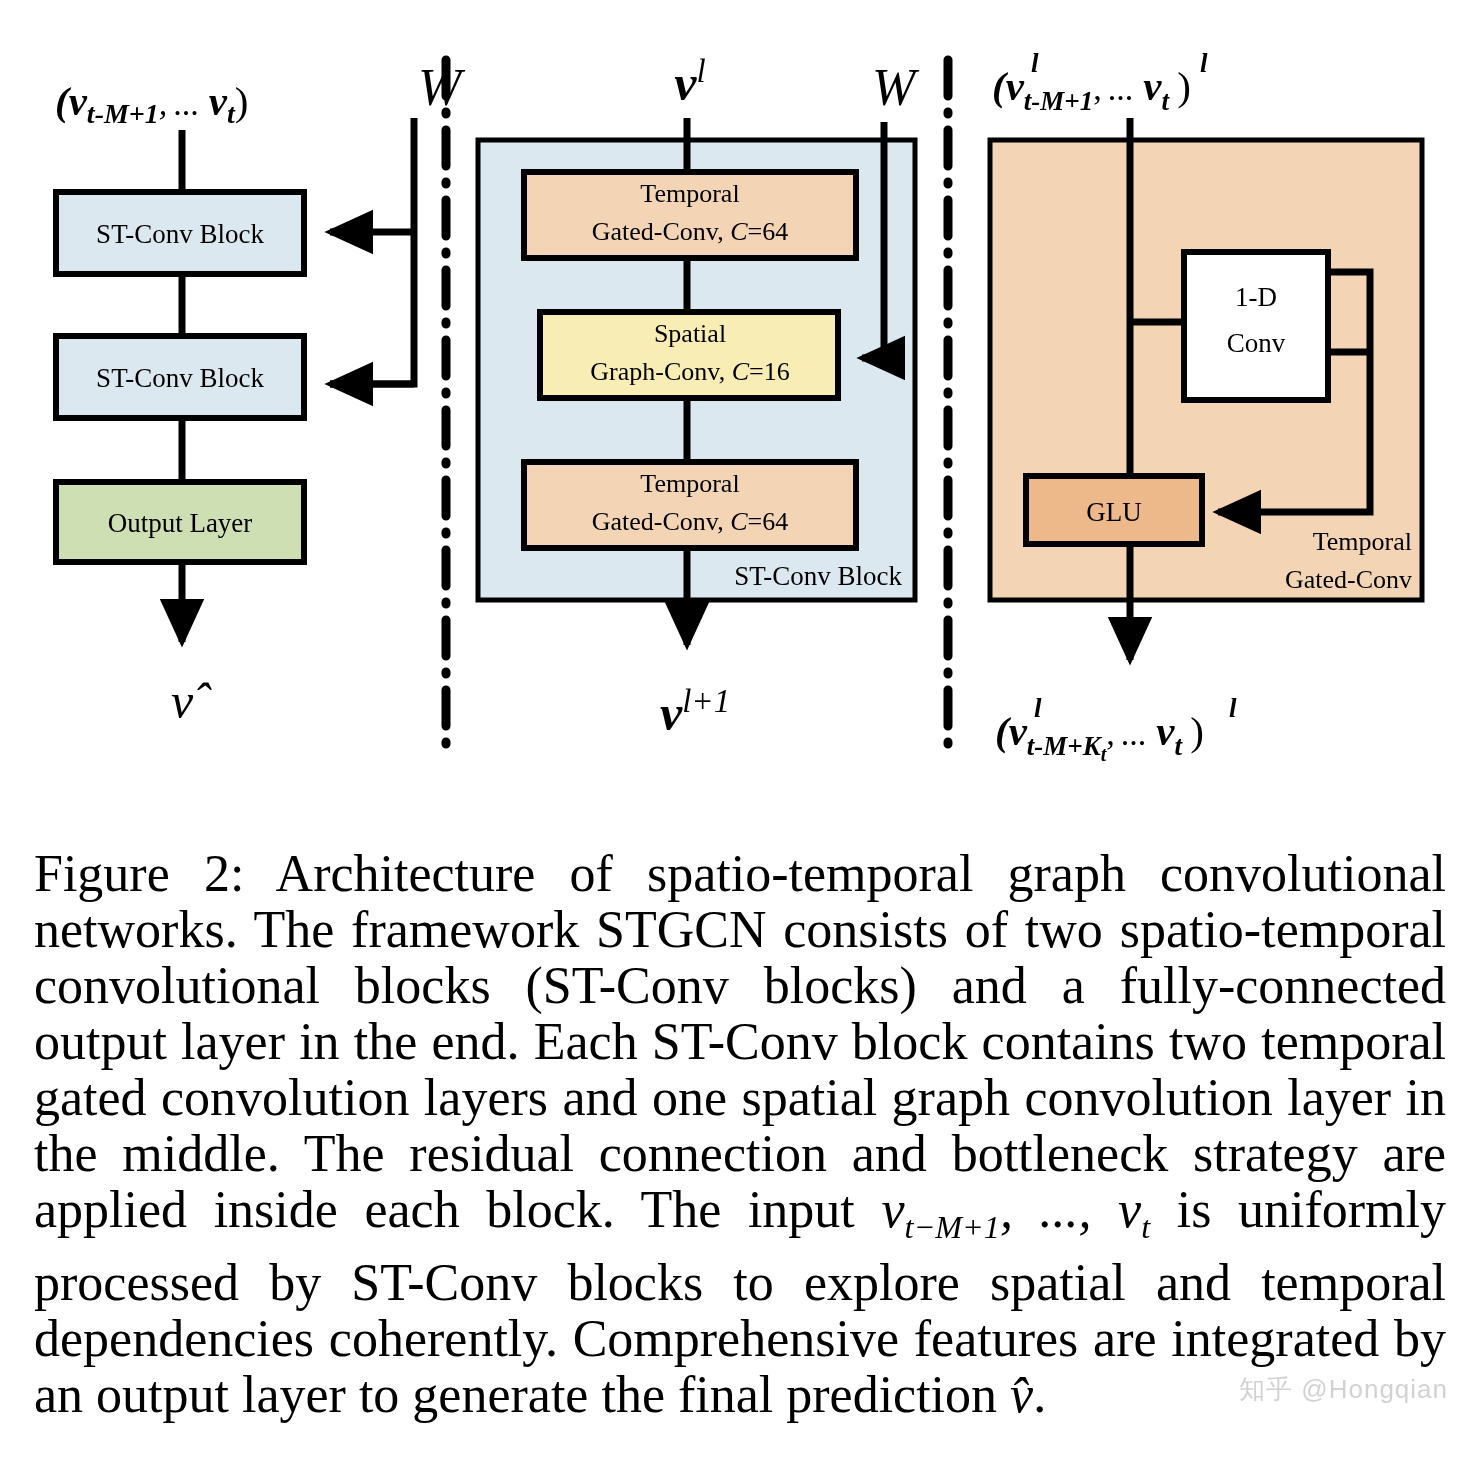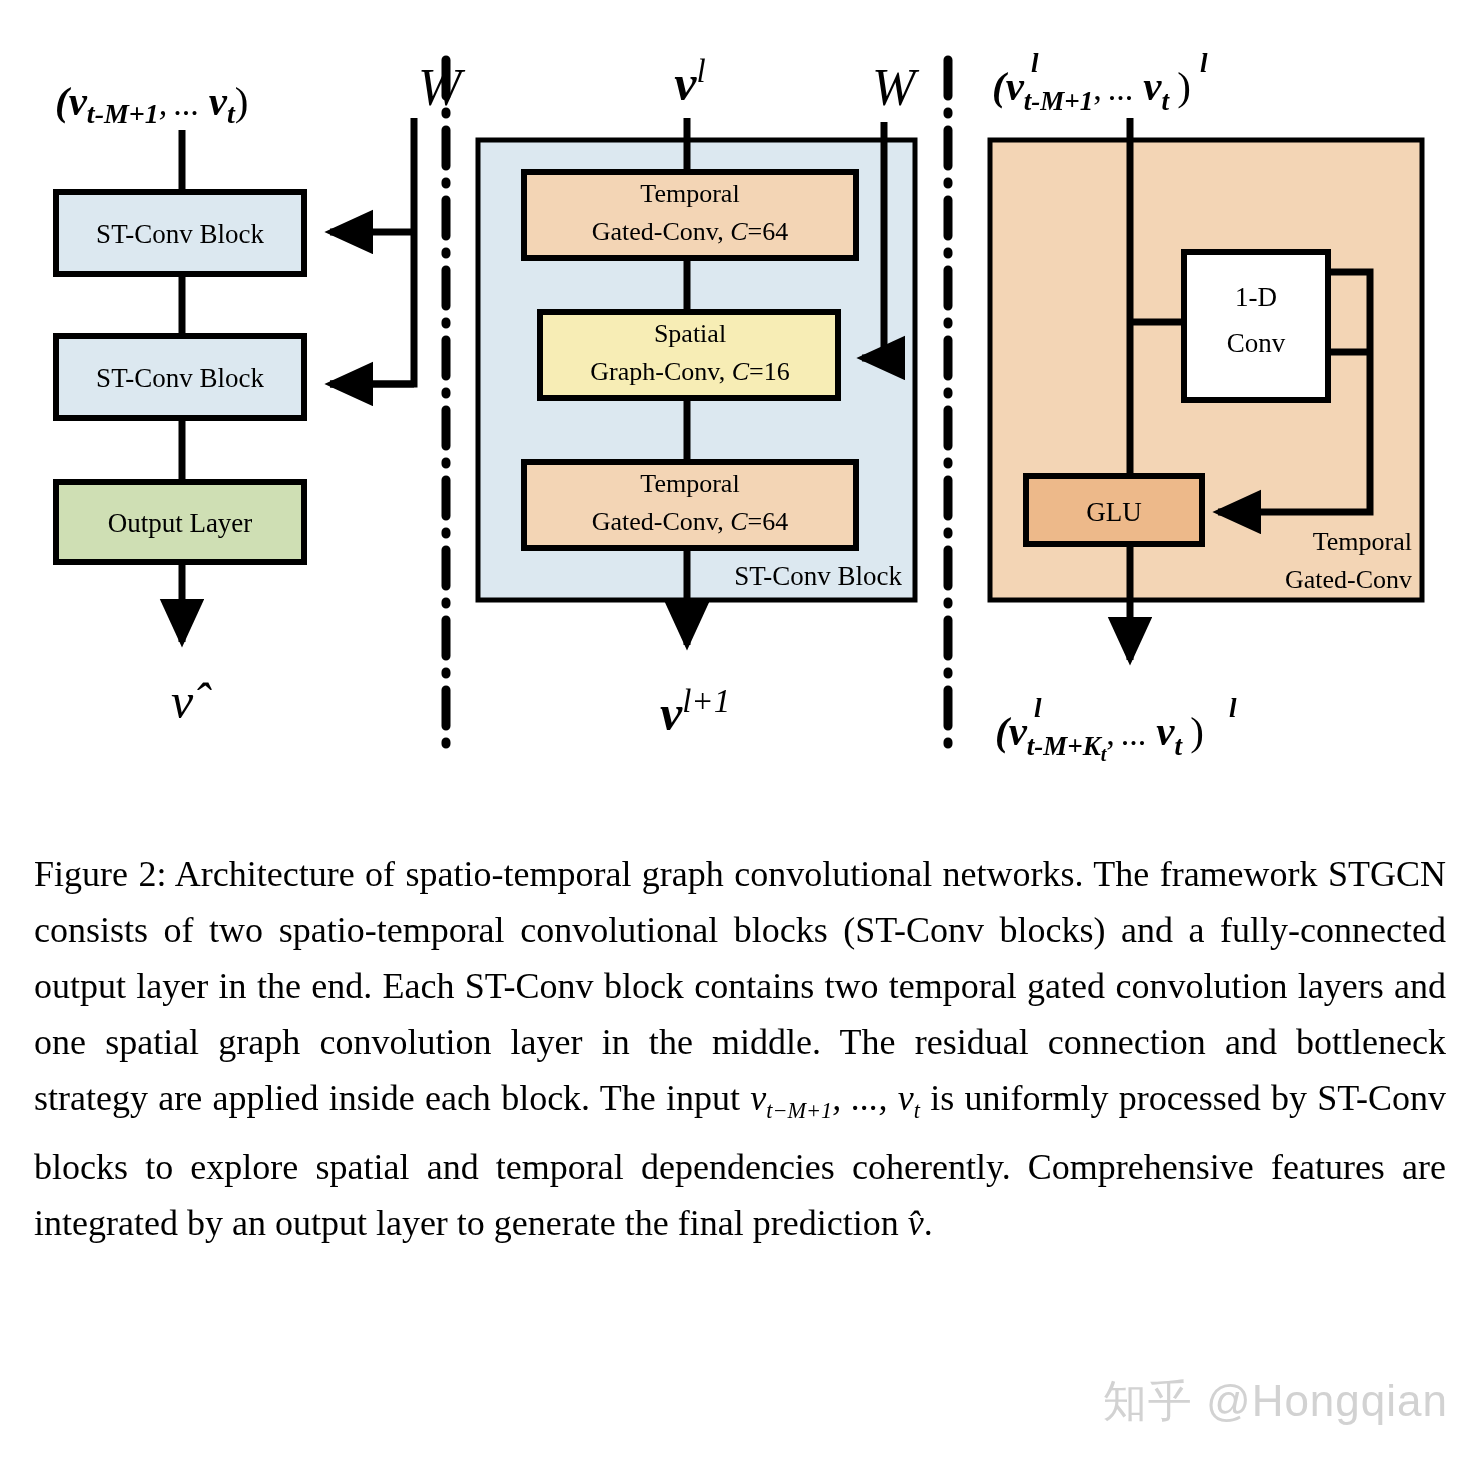--- a/index.html
+++ b/index.html
@@ -16,32 +16,32 @@
   }
   #figure svg{display:block;}
   .txt{font-family:"Liberation Serif","DejaVu Serif",serif;fill:#000;}
   .boxlabel{font-size:27px;}
   .boxlabel-sm{font-size:26px;}
   .mathvar{font-family:"Liberation Serif","DejaVu Serif",serif;font-style:italic;font-weight:bold;}
 
   
   #caption{
     position:absolute;left:34px;top:846px;width:1412px;
-    font-size:36px;line-height:56px;
+    font-size:52px;line-height:56px;
     text-align:justify;
     text-justify:inter-word;
     font-family:"Liberation Serif","DejaVu Serif",serif;
   }
   #caption .i{font-style:italic;}
   #caption sub{font-size:0.62em;font-style:italic;}
   .nb{white-space:nowrap;}
   #watermark{
     position:absolute;right:28px;top:1372px;
     font-family:"Liberation Sans","DejaVu Sans",sans-serif;
-    font-size:44px;color:#d2d2d2;letter-spacing:1px;
+    font-size:26px;color:#d2d2d2;letter-spacing:1px;
     user-select:none;
   }
 </style>
 </head>
 <body>
 
 <div id="figure">
 <svg width="1476" height="800" viewBox="0 0 1476 800" xmlns="http://www.w3.org/2000/svg">
   <defs>
     <marker id="arrowBig" markerWidth="9" markerHeight="9" refX="6.2" refY="3.2" orient="auto" markerUnits="strokeWidth">

